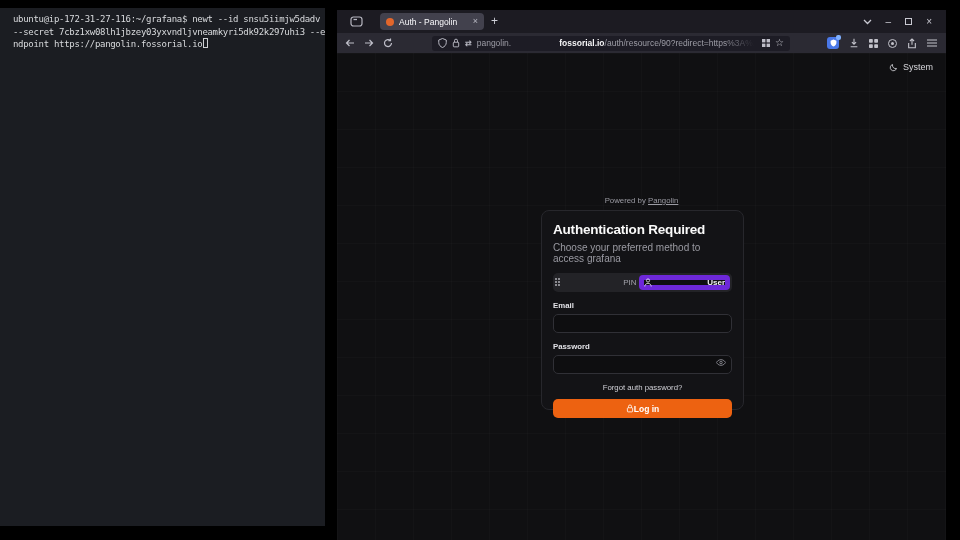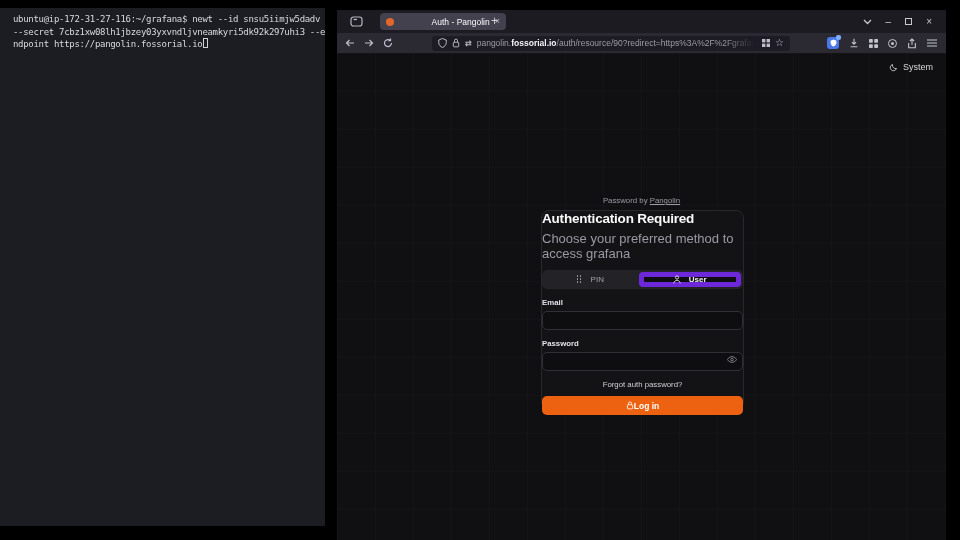--- a/index.html
+++ b/index.html
@@ -29,23 +29,23 @@
   
   .browser {
     position:absolute; left:337px; top:10px; width:609px; height:516px;
     background:#1c1b22;
   }
 
   
   .tabbar { height:23px; display:flex; align-items:center; position:relative; }
   .ffview-btn { margin-left:13px; display:flex; align-items:center; }
   .tab {
-    position:absolute; left:43px; top:3px; width:126px; height:17px;
+    position:absolute; left:43px; top:3px; width:104px; height:17px;
     background:#42414d; border-radius:4px;
-    display:flex; align-items:center; padding:0 6px; gap:5px;text-align:right;
+    display:flex; align-items:center; padding:0 6px; gap:5px;
   }
   .favicon { width:8px; height:8px; border-radius:50%; background:#e3662b; flex:none; }
   .tab-title { flex:1; font-size:8.5px; color:#fbfbfe; white-space:nowrap; overflow:hidden; }
   .tab-close { color:#b9b9c3; font-size:9px; line-height:9px; cursor:default; }
   .newtab { position:absolute; left:154px; top:4px; color:#cfd0d8; font-size:12px; line-height:14px; }
   .tabbar-right { margin-left:auto; display:flex; align-items:center; gap:14px; padding-right:14px; }
   .win-min { color:#c9c9d2; font-size:10px; line-height:8px; }
   .win-max { width:7px; height:7px; border:1px solid #c9c9d2; }
   .win-close { color:#c9c9d2; font-size:10px; line-height:10px; }
 
@@ -60,21 +60,21 @@
     background:#1d1c25; border-radius:3px;
     display:flex; align-items:center; padding:0 6px; gap:5px;
   }
   .url-swap { color:#b7b7c1; font-size:8px; font-weight:bold; }
   .url-text {
     flex:1; font-size:8.5px; white-space:nowrap; overflow:hidden;
     -webkit-mask-image:linear-gradient(to right,#000 88%,transparent 99%);
     mask-image:linear-gradient(to right,#000 88%,transparent 99%);
     color:#9d9da6;
   }
-  .url-domain { color:#f4f4f6; font-weight:bold; }
+  .url-domain { color:#f4f4f6; font-weight:bold;margin-left:48px; }
   .url-star { color:#c9c9d2; font-size:10px; line-height:10px; }
   .toolbar-right { margin-left:auto; display:flex; align-items:center; gap:10px; padding-right:1px; }
   .ext-blue {
     width:12px; height:12px; border-radius:3px; background:#4a78e8;
     position:relative; display:flex; align-items:center; justify-content:center;
   }
   .ext-blue::after {
     content:""; position:absolute; top:-2px; right:-2px;
     width:5px; height:5px; border-radius:2px; background:#7fb0ff;
   }
@@ -101,30 +101,31 @@
   }
   .powered {
     position:absolute; top:143px; left:0; width:100%;
     text-align:center; font-size:7.8px; color:#9b9ba3;
   }
   .powered a { color:#9b9ba3; text-decoration:underline; }
 
   .card {
     position:absolute; left:204px; top:157px; width:203px; height:200px;
     background:#131316; border:1px solid #27272c; border-radius:8px;
+    padding:11px;
   }
   .card-title { font-size:13.5px; font-weight:bold; color:#fafafa; letter-spacing:-0.2px; }
-  .card-sub { margin-top:5px; font-size:13px; color:#9a9aa2; }
+  .card-sub { margin-top:5px; font-size:10px; color:#9a9aa2; }
 
   .tabs-list {
     margin-top:9px; height:19px; background:#232327; border-radius:5px;
     display:flex; padding:2px; gap:2px;
   }
   .tab-trigger {
-    flex:1; display:flex; align-items:center; justify-content:center; gap:8px;
+    flex:1; display:flex; align-items:center; justify-content:space-between; gap:8px;
     font-size:8px; color:#a0a0a8; border-radius:4px; cursor:default;
   }
   .tab-trigger.active {
     background:#0e0e11; color:#f2f2f5; border:5px solid #6d28d9; font-weight:bold;
   }
   .keypad-dots { display:grid; grid-template-columns:repeat(2,3px); grid-auto-rows:3px; }
   .keypad-dots i { width:1.6px; height:1.6px; border-radius:50%; background:currentColor; }
 
   .field-label { margin-top:9px; font-size:7.8px; font-weight:bold; color:#e2e2e7; }
   .text-input {
@@ -264,21 +265,21 @@
     <div class="theme-toggle">
       <span>
         <svg width="9" height="9" viewBox="0 0 24 24">
             <path d="M20 14.5A8.5 8.5 0 0 1 9.5 4 8.5 8.5 0 1 0 20 14.5z" fill="none" stroke="#d7d7dc" stroke-width="2.2"></path>
           </svg>
       </span>
       <span>System</span>
     </div>
 
     <div class="powered">
-      <span>Password by</span>
+      <span>Powered by</span>
       <a href="#">Pangolin</a>
     </div>
 
     <div class="card">
       <div class="card-title">Authentication Required</div>
       <div class="card-sub">Choose your preferred method to access grafana</div>
 
       <div class="tabs-list">
         <div class="tab-trigger">
           <span class="keypad-dots">

